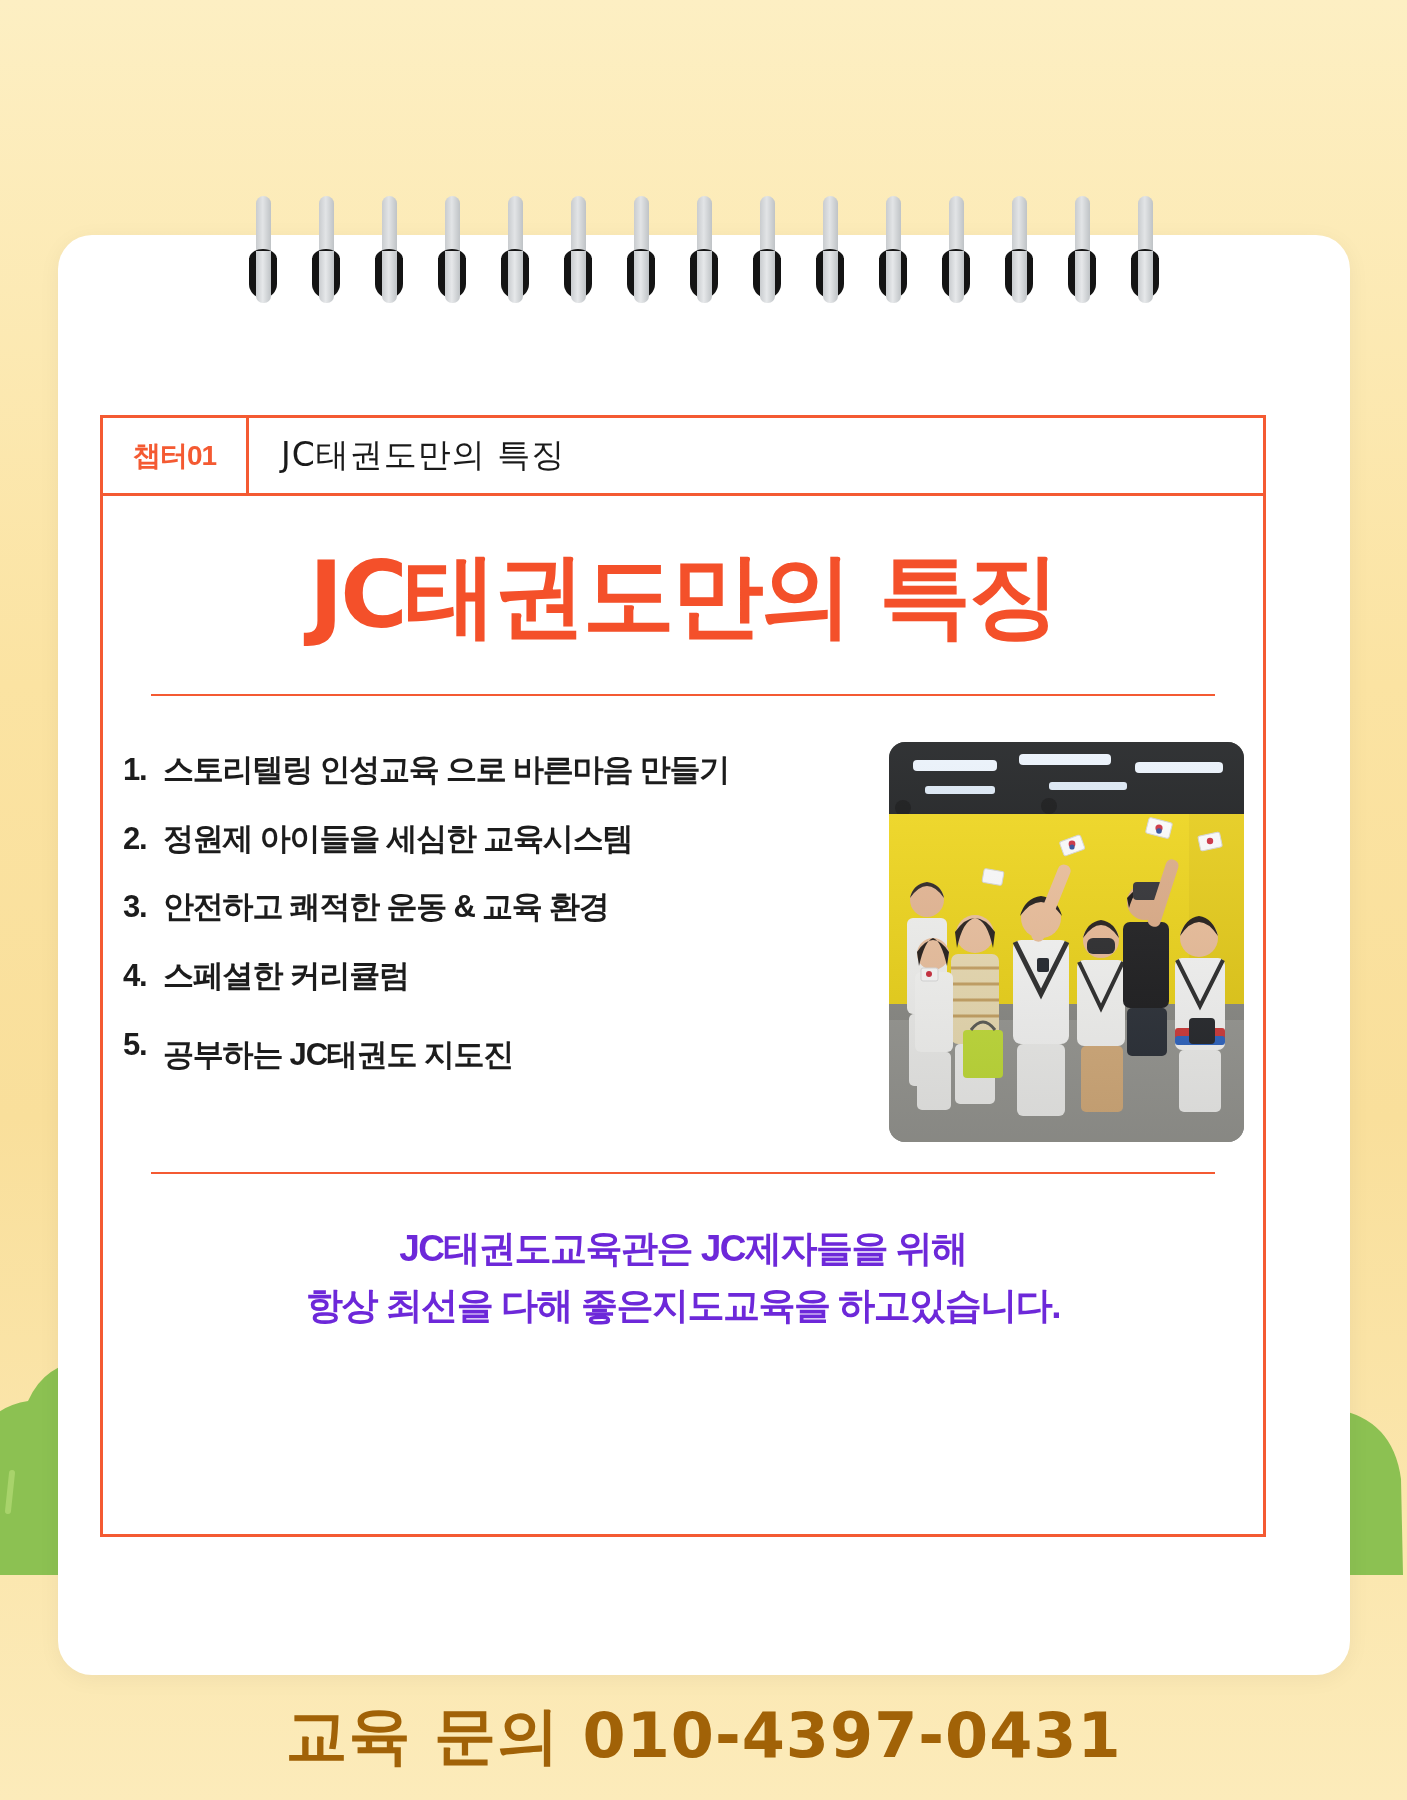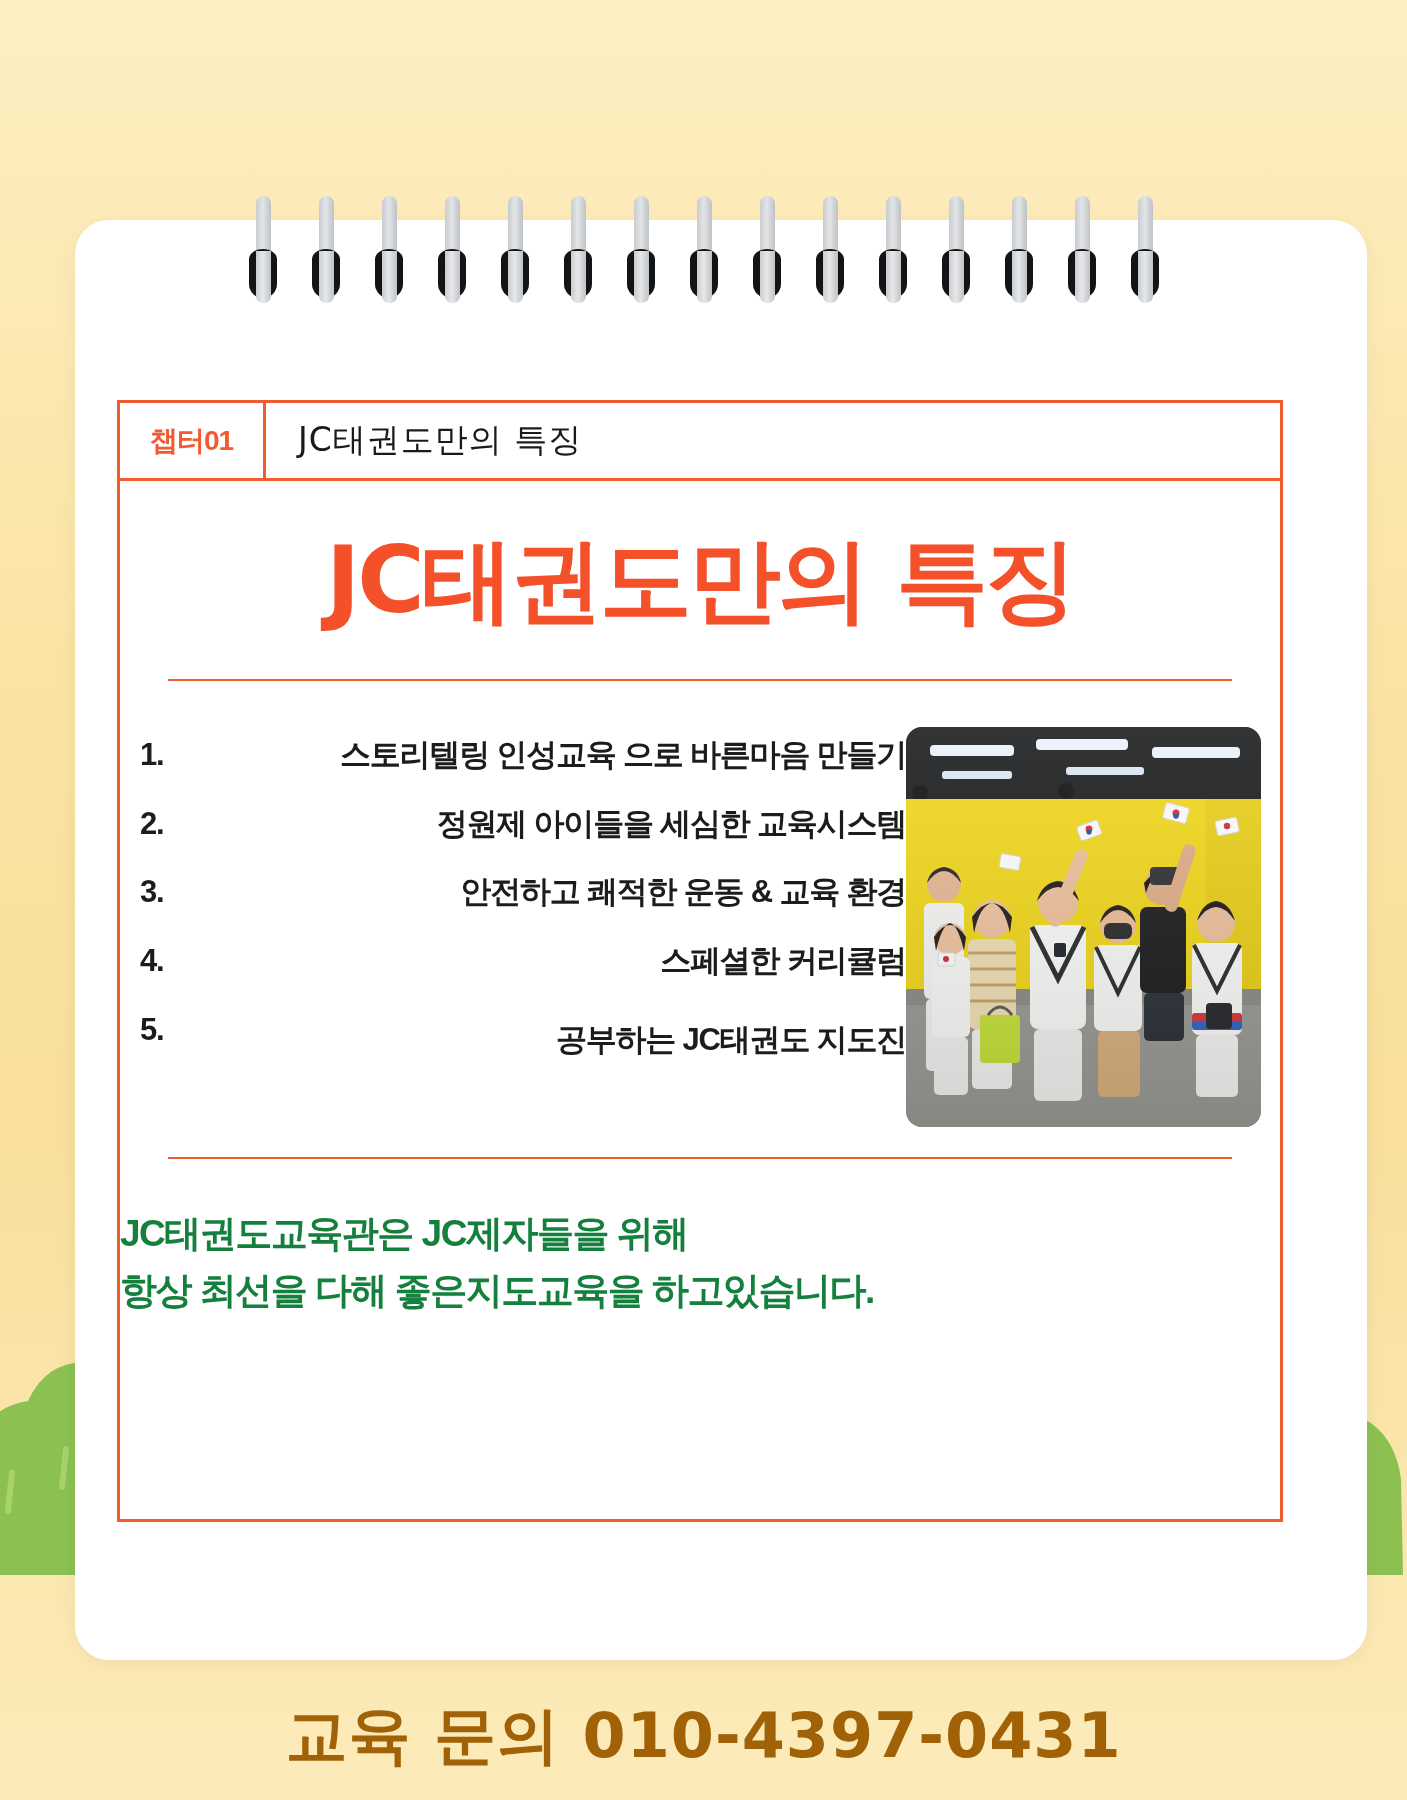--- a/index.html
+++ b/index.html
@@ -25,27 +25,26 @@
   .bush-left{
     left:-30px; bottom:225px; width:280px; height:230px;
   }
   .bush-right{
     right:-20px; bottom:225px; width:330px; height:230px;
   }
 
   
   .notepad{
     position:absolute;
-    left:58px; top:220px;
+    left:58px; top:235px;
     width:1292px; height:1440px;
     background:#FFFFFF;
     border-radius:34px;
     box-shadow:0 4px 22px rgba(0,0,0,0.05);
     overflow:hidden;
-    margin-left:17px;
   }
 
   
   .spiral{
     position:absolute; left:0; top:196px;
     width:1407px; height:130px;
     display:flex; justify-content:center; gap:35px;
     pointer-events:none;
   }
   .ring{
@@ -147,43 +146,44 @@
     font-size:31px;
     font-weight:bold;
     color:#1C1C1C;
     letter-spacing:-1.2px;
     margin-bottom:29px;
     line-height:1.28;
   }
   .feature-num{
     width:40px; flex:none;
   }
-  .feature-text{ flex:1;text-align:right; }
+  .feature-text{ flex:1; }
   .feature-text .second-line{
     display:block; margin-top:10px;
   }
 
   .photo-wrap{
     width:360px; flex:none;
     margin-right:14px;
   }
   .photo{
     width:355px; height:400px;
     border-radius:16px;
     overflow:hidden;
     position:relative;
     background:#8E8E8A;
   }
 
   
   .closing{
+    text-align:center;
     margin-top:46px;
     font-size:37px;
     font-weight:bold;
-    color:#15803d;
+    color:#6d28d9;
     letter-spacing:-1.5px;
     line-height:1.55;
   }
 
   
   .contact{
     position:absolute;
     left:0; bottom:22px;
     width:1407px;
     text-align:center;

